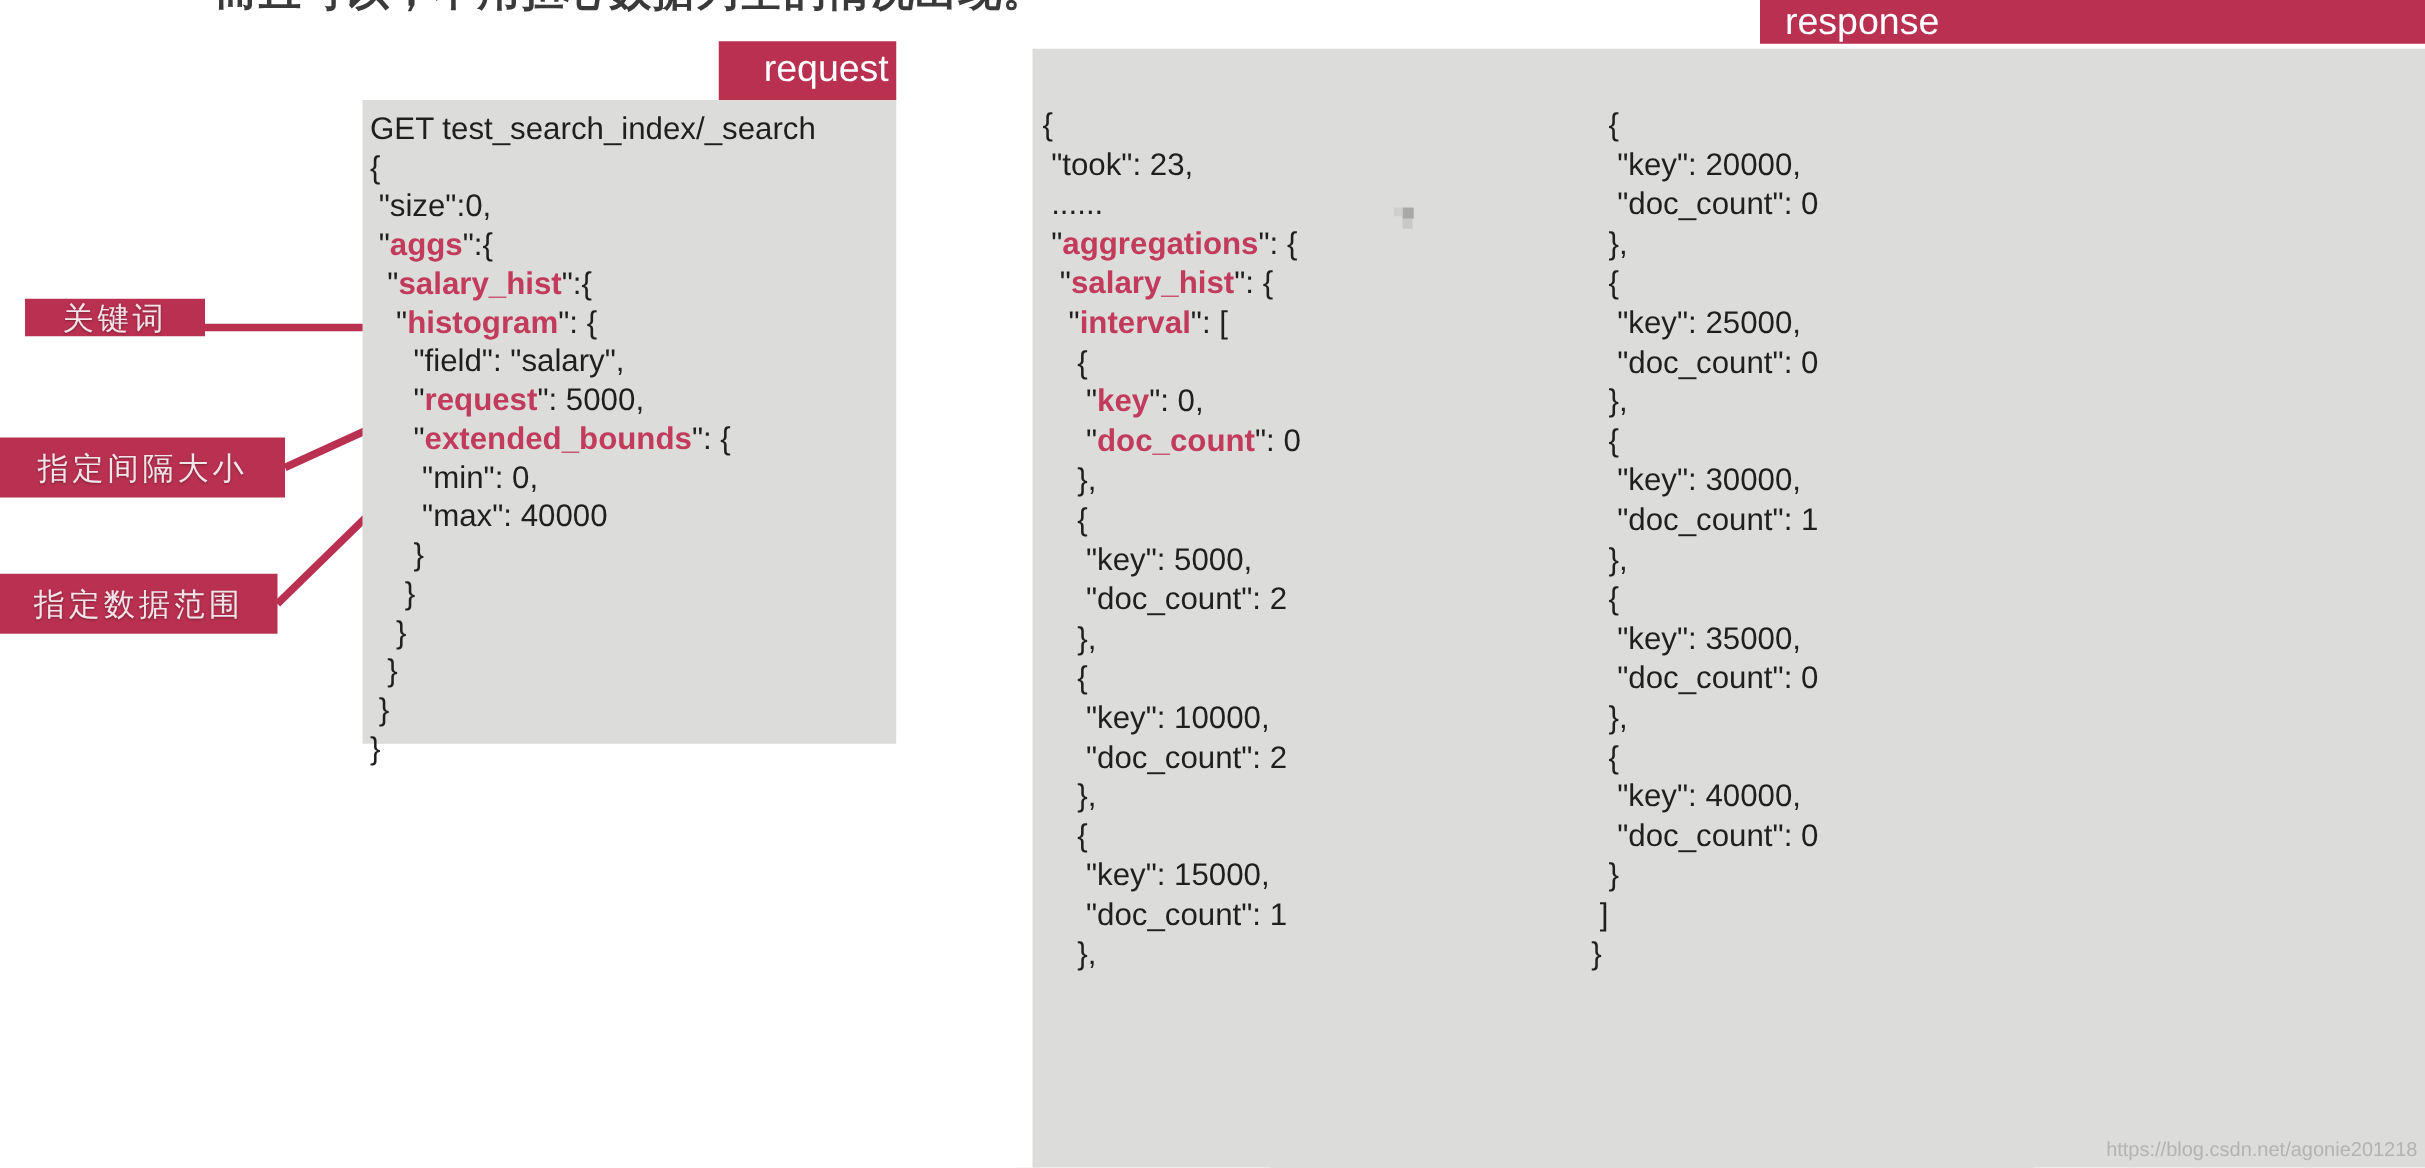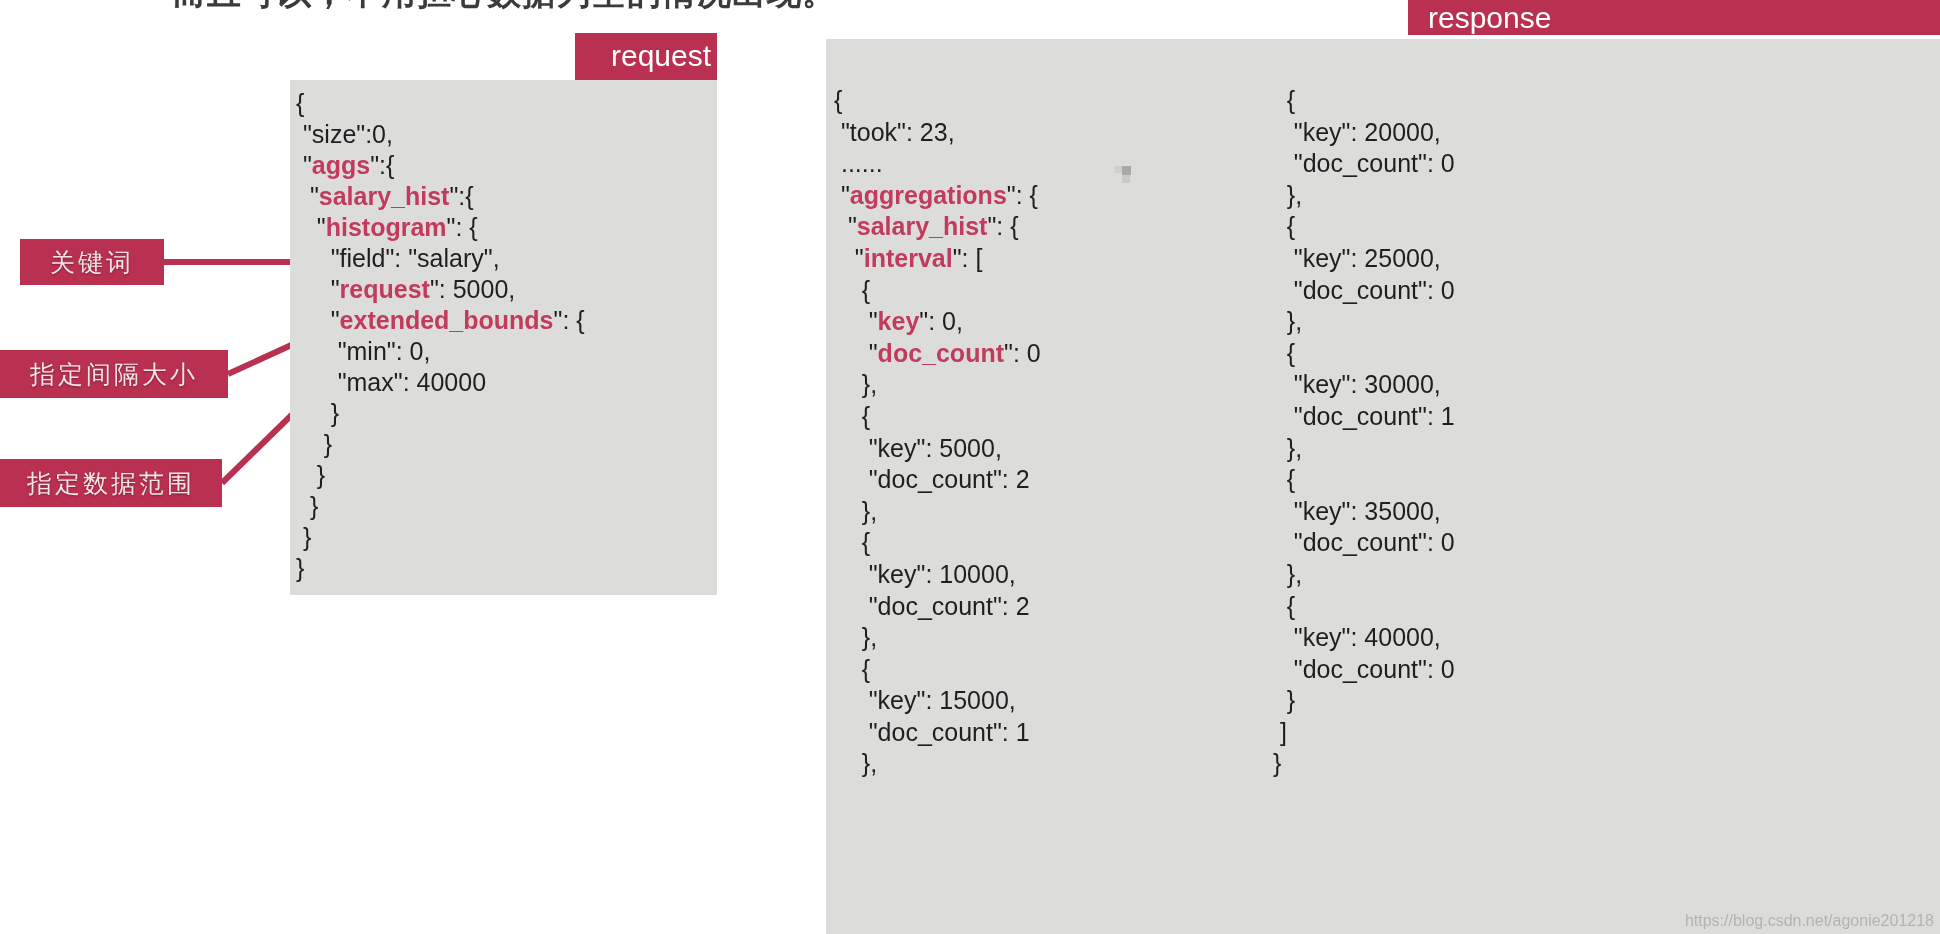--- a/index.html
+++ b/index.html
@@ -67,21 +67,21 @@
     color: #f3e4e8;
     display: flex;
     align-items: center;
     justify-content: center;
     font-size: 25px;
     letter-spacing: 3px;
     text-shadow: 0 1px 2px rgba(0,0,0,.35);
     box-sizing: border-box;
     font-family: "DejaVu Sans", sans-serif;
   }
-  .callout-1 { left: 20px;  top: 239px; width: 144px; height: 46px; }
+  .callout-1 { left: 20px;  top: 239px; width: 144px; height: 30px; }
   .callout-2 { left: 0px;   top: 350px; width: 228px; height: 48px; }
   .callout-3 { left: 0px;   top: 459px; width: 222px; height: 48px; }
 
   
   .arrows {
     position: absolute;
     left: 0; top: 0;
     width: 1940px; height: 934px;
     pointer-events: none;
   }
@@ -178,20 +178,21 @@
 
   <line x1="164" y1="262" x2="332" y2="262" stroke="#b93050" stroke-width="6" marker-end="url(#arrowhead)"></line>
 
   <line x1="228" y1="374" x2="344" y2="321" stroke="#b93050" stroke-width="6" marker-end="url(#arrowhead)"></line>
 
   <line x1="222" y1="483" x2="352" y2="356" stroke="#b93050" stroke-width="6" marker-end="url(#arrowhead)"></line>
 </svg>
 
 <div class="code-panel panel-request">
   <div id="request-lines">
+      <div class="code-line"><span class="plain">GET test_search_index/_search</span></div>
       <div class="code-line"><span class="plain">{</span></div>
       <div class="code-line"><span class="plain"> "</span><span class="plain">size</span><span class="plain">":0,</span></div>
       <div class="code-line"><span class="plain"> "</span><span class="k">aggs</span><span class="plain">":{</span></div>
       <div class="code-line"><span class="plain">  "</span><span class="k">salary_hist</span><span class="plain">":{</span></div>
       <div class="code-line"><span class="plain">   "</span><span class="k">histogram</span><span class="plain">": {</span></div>
       <div class="code-line"><span class="plain">     "field": "salary",</span></div>
       <div class="code-line"><span class="plain">     "</span><span class="k">request</span><span class="plain">": 5000,</span></div>
       <div class="code-line"><span class="plain">     "</span><span class="k">extended_bounds</span><span class="plain">": {</span></div>
       <div class="code-line"><span class="plain">      "min": 0,</span></div>
       <div class="code-line"><span class="plain">      "max": 40000</span></div>

